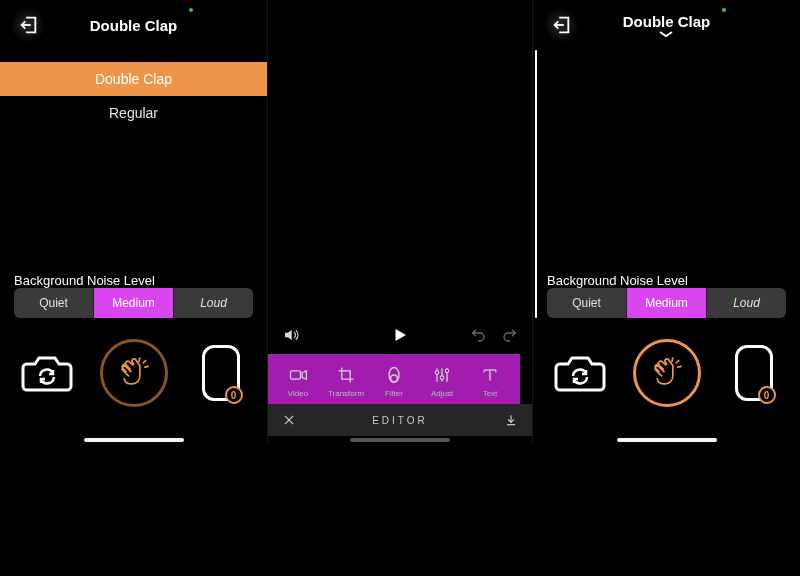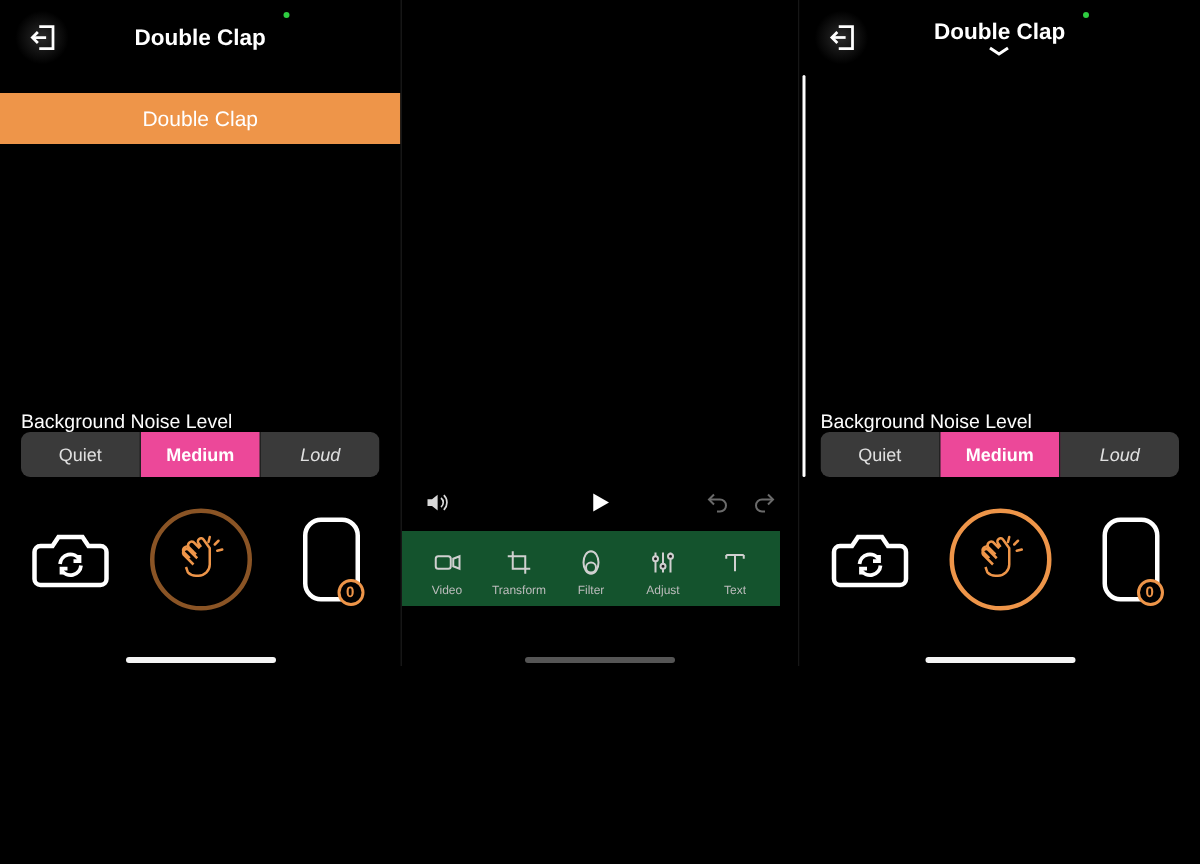--- a/index.html
+++ b/index.html
@@ -19,40 +19,40 @@
   .option-list { margin-top: 12px; }
   .option { height: 34px; display:flex; align-items:center; justify-content:center; font-size:14px; font-weight:500; color:#fff; }
   .option.sel { background:#EE9549; color:#fff; }
   .option.other { color:#e8e8e8; }
 
   .noise-section { position:absolute; bottom:126px; left:0; right:0; padding:0 14px; }
   .noise-label { font-size:13px; font-weight:400; color:#fdfdfd; }
   .seg { display:flex; border-radius:6px; overflow:hidden; height:30px;justify-content:center; }
   .seg-btn { flex:1; display:flex; align-items:center; justify-content:center; font-size:12px; background:#3a3a3a; color:#e0e0e0; border-right:1px solid #222; }
   .seg-btn:last-child { border-right:none;font-style:italic; }
-  .seg-btn.sel { background:#ec4899; color:#fff;font-weight:bold; }
+  .seg-btn.sel { background:#d946ef; color:#fff; }
 
   .bottom-bar { position:absolute; bottom:8px; left:0; right:0; height:110px; display:flex; align-items:center; justify-content:space-around; padding:0 6px 16px 6px; }
   .capture-ring { width:68px; height:68px; border:3px solid #EE9549; border-radius:50%; display:flex; align-items:center; justify-content:center; background:#000; }
   .capture-ring.dim { border-color:#8a5425; }
   .cam-btn, .right-btn { width:56px; height:46px; display:flex; align-items:center; justify-content:center; position:relative; }
   .right-rect { width:38px; height:56px; border:3px solid #fff; border-radius:12px; position:relative; }
   .count-badge { position:absolute; right:-6px; bottom:-6px; width:18px; height:18px; border-radius:50%; border:2px solid #EE9549; background:#000; color:#EE9549; font-size:10px; display:flex;align-items:center;justify-content:center; font-weight:600; }
 
   .home-ind { position:absolute; bottom:2px; left:50%; transform:translateX(-50%); width:100px; height:4px; border-radius:3px; background:#f5f5f5; }
 
   
   .vline { position:absolute; top:50px; left:2px; bottom:126px; width:2px; background:#fff; border-radius:1px; }
 
   
   .s2-top { height: 460px; background:#000; position:relative; }
   .s2-controls { position:absolute; bottom:92px; left:0; right:0; height:34px; display:flex; align-items:center; justify-content:space-between; padding:0 14px; }
   .s2-controls .play { position:absolute; left:50%; transform:translateX(-50%); }
   .s2-right-group { display:flex; gap:16px; }
-  .tool-row { position:absolute; bottom:40px; left:0; right:12px; height:50px; background:#14532d; display:flex; justify-content:space-around; align-items:center; padding: 4px 6px 0 6px; }
+  .tool-row { position:absolute; bottom:40px; left:0; right:12px; height:50px; background:#a21caf; display:flex; justify-content:space-around; align-items:center; padding: 4px 6px 0 6px; }
   .tool-item { display:flex; flex-direction:column; align-items:center; gap:4px; width:44px; }
   .tool-label { font-size:8px; color:#bcbcbc; }
   .editor-row { position:absolute; bottom:8px; left:0; right:0; height:32px; background:#262626; display:flex; align-items:center; justify-content:space-between; padding:0 14px; }
   .editor-label { font-size:10px; letter-spacing:3px; color:#c8c8c8; }
 
   svg { display:block; }
 </style>
 </head>
 <body>
 
@@ -68,20 +68,23 @@
           <path d="M10 4 H20 V20 H10"></path>
         </svg>
       </div>
       <div class="title">Double Clap</div>
     </div>
 
     <div class="option-list">
       <div class="option sel">
           <span>Double Clap</span>
         </div>
+      <div class="option other">
+          <span>Regular</span>
+        </div>
     </div>
 
     <div class="noise-section">
       <div class="noise-label">Background Noise Level</div>
       <div class="seg">
         <div class="seg-btn">
             <span>Quiet</span>
           </div>
         <div class="seg-btn sel">
             <span>Medium</span>
@@ -187,20 +190,36 @@
         <svg width="20" height="20" viewBox="0 0 24 24" fill="none" stroke="#d0d0d0" stroke-width="1.6">
             <line x1="5" y1="6" x2="19" y2="6"></line>
             <line x1="12" y1="6" x2="12" y2="19"></line>
             <line x1="5" y1="6" x2="5" y2="9"></line>
             <line x1="19" y1="6" x2="19" y2="9"></line>
           </svg>
         <span class="tool-label">Text</span>
       </div>
     </div>
 
+    <div class="editor-row">
+      <div>
+        <svg width="14" height="14" viewBox="0 0 24 24" stroke="#d0d0d0" stroke-width="2">
+            <line x1="5" y1="5" x2="19" y2="19"></line>
+            <line x1="19" y1="5" x2="5" y2="19"></line>
+          </svg>
+      </div>
+      <div class="editor-label">EDITOR</div>
+      <div>
+        <svg width="14" height="14" viewBox="0 0 24 24" fill="none" stroke="#d0d0d0" stroke-width="2">
+            <line x1="12" y1="4" x2="12" y2="16"></line>
+            <polyline points="7 11 12 16 17 11"></polyline>
+            <line x1="5" y1="20" x2="19" y2="20"></line>
+          </svg>
+      </div>
+    </div>
     <div class="home-ind" style="background:#555"></div>
   </div>
 
   <div class="screen s3">
     <div class="green-dot"></div>
     <div class="header">
       <div class="back-btn">
         <svg width="22" height="22" viewBox="0 0 24 24" fill="none" stroke="#fff" stroke-width="2">
           <polyline points="9 8 5 12 9 16"></polyline>
             <line x1="5" y1="12" x2="15" y2="12"></line>

